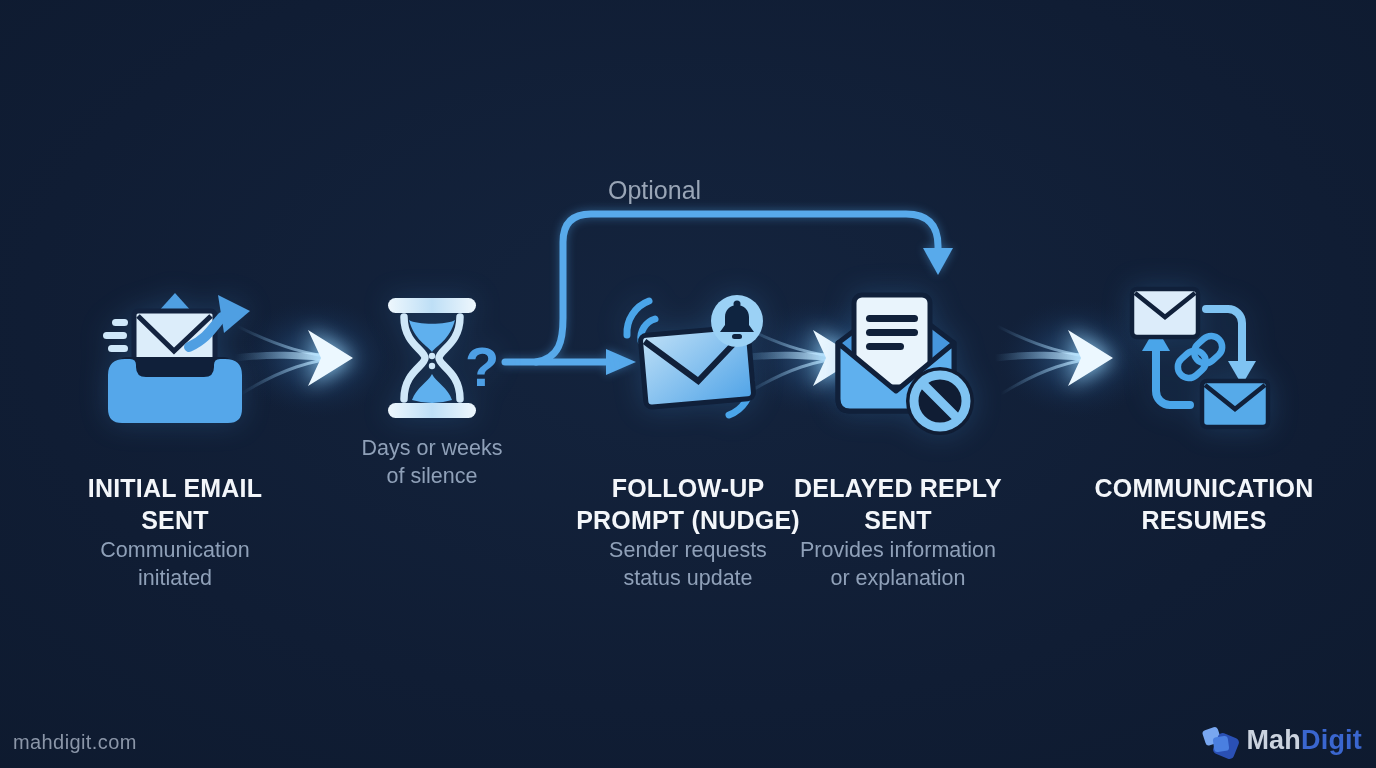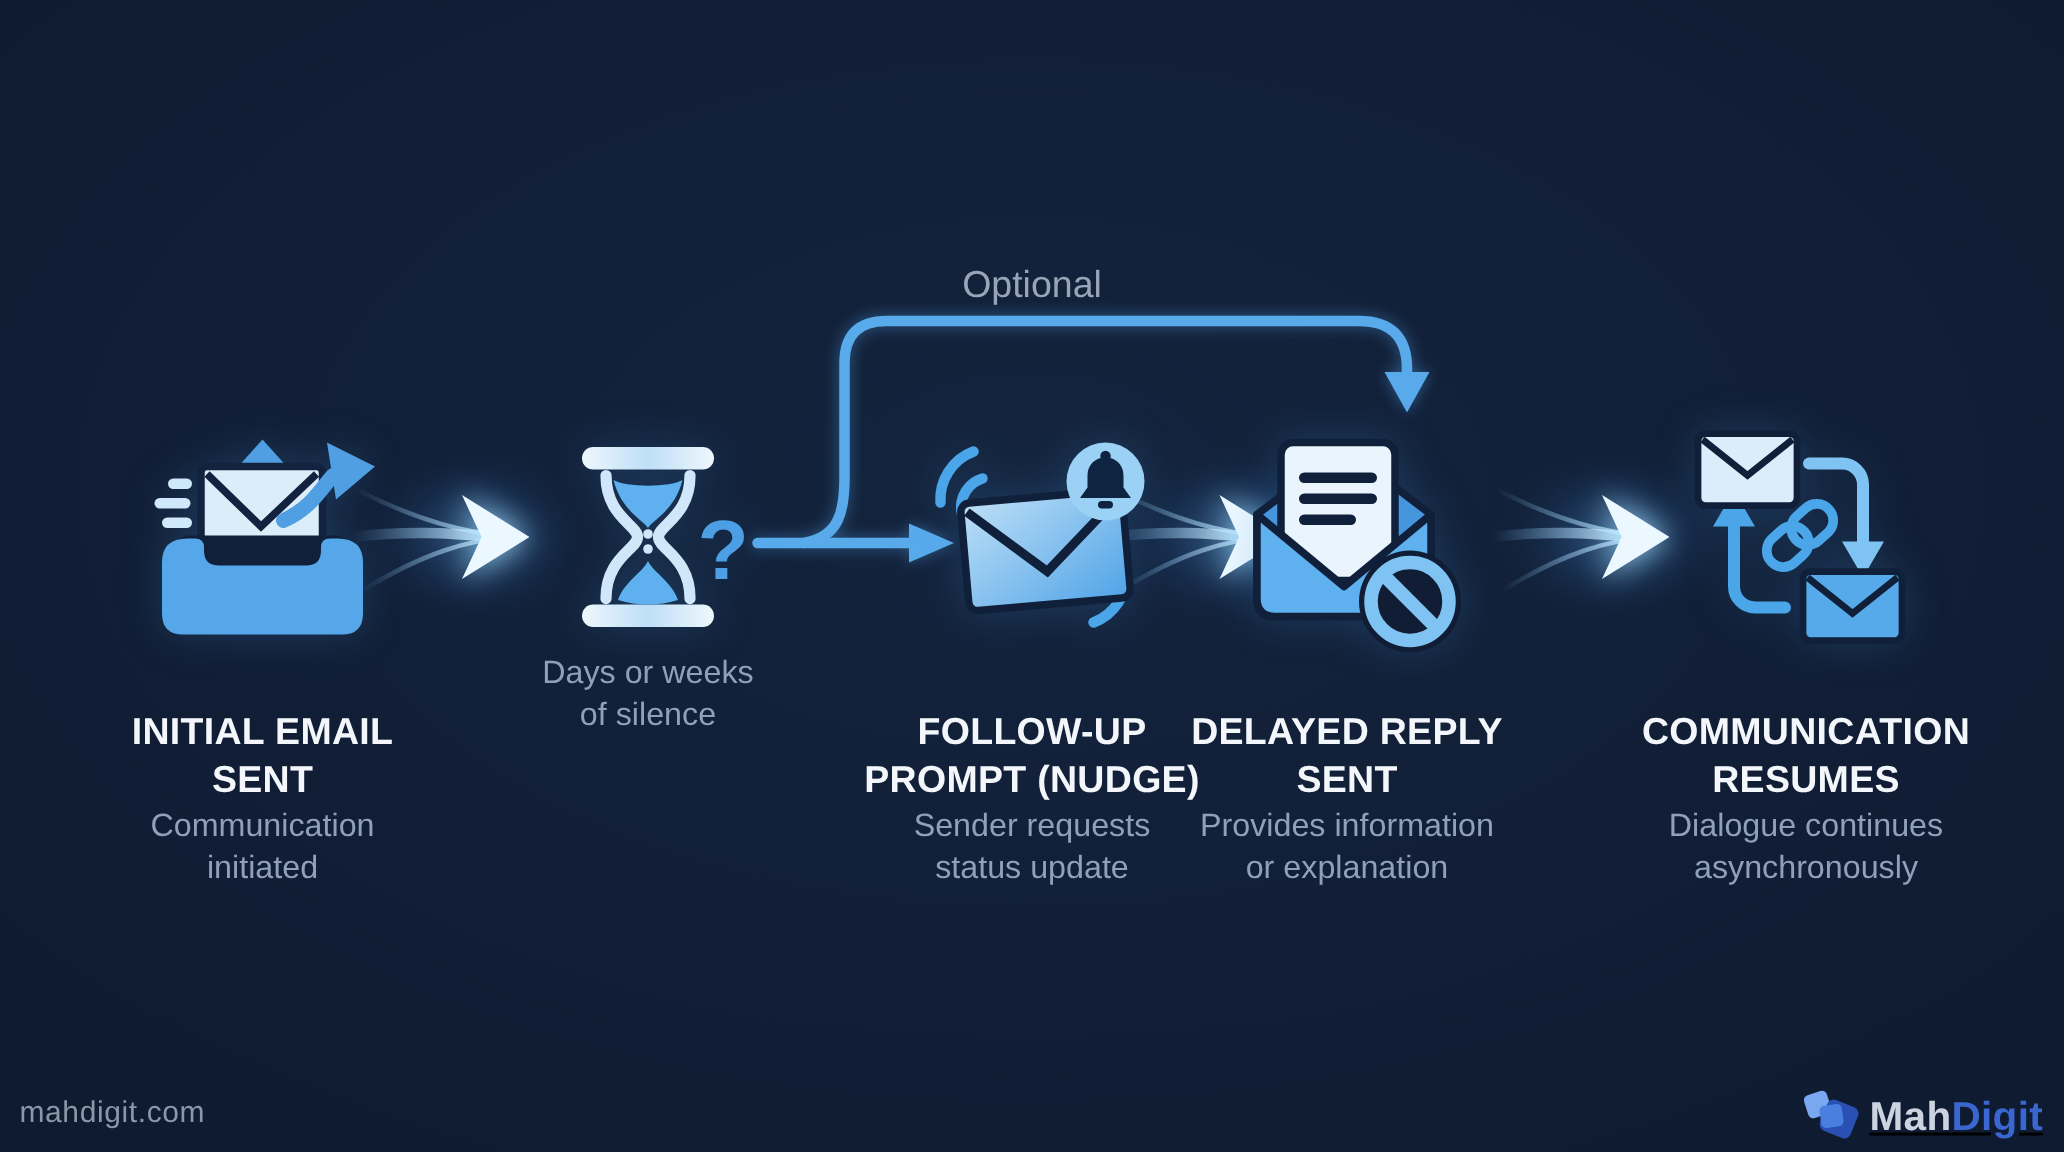--- a/index.html
+++ b/index.html
@@ -18,28 +18,28 @@
   .subtitle{
     margin:1px auto 0;max-width:215px;font-size:21.5px;color:#8fa0b8;
     line-height:1.3;white-space:pre-line;
   }
   .connector{position:absolute;top:288px;width:160px;height:140px;z-index:1;}
   .connector svg{overflow:visible;}
   .chevron{filter:drop-shadow(0 0 10px rgba(160,220,255,0.9));}
   .flow-overlay{position:absolute;left:0;top:0;z-index:2;pointer-events:none;
     filter:drop-shadow(0 0 5px rgba(80,165,235,0.45));}
   .optional-label{
-    position:absolute;left:608px;top:176px;width:160px;text-align:center;
+    position:absolute;left:608px;top:176px;width:160px;text-align:left;
     font-size:25px;color:#99a5b6;z-index:4;
   }
   .watermark{
     position:absolute;left:13px;top:731px;font-size:20px;font-weight:400;
     color:#8b96a8;letter-spacing:.4px;z-index:4;
   }
-  .brand{position:absolute;right:14px;top:725px;display:flex;align-items:center;gap:3px;z-index:4;text-decoration:underline;}
+  .brand{position:absolute;right:14px;top:725px;display:flex;gap:3px;z-index:4;}
   .brand-text{font-size:27px;font-weight:700;letter-spacing:.2px;}
   .brand-prefix{color:#cbd3df;}
   .brand-suffix{color:#3a66cf;}
 </style>
 </head>
 <body>
 
 <div class="canvas">
 
   <svg width="0" height="0" style="position:absolute" aria-hidden="true">
@@ -199,22 +199,20 @@
         <rect x="78" y="98" width="66" height="46" rx="5" fill="#56aae9" stroke="#10203a" stroke-width="4.5"></rect>
         <polyline points="81,102 111,126 141,102" fill="none" stroke="#10203a" stroke-width="4.5"></polyline>
         <g transform="translate(76,74) rotate(-42)">
           <rect x="-26" y="-11" width="30" height="22" rx="11" fill="none" stroke="#4aa5e9" stroke-width="6.5"></rect>
           <rect x="-4" y="-11" width="30" height="22" rx="11" fill="none" stroke="#4aa5e9" stroke-width="6.5"></rect>
         </g>
       </svg>
     </div>
     <div class="title">COMMUNICATION
 RESUMES</div>
-    <div class="subtitle">Dialogue continues
-asynchronously</div>
   </div>
 
   <div class="watermark">mahdigit.com</div>
 
   <div class="brand">
     <svg width="42" height="38" viewBox="0 0 42 38">
       <g transform="translate(12,12) rotate(-18)">
         <rect x="-9" y="-9" width="16" height="16" rx="3.5" fill="#79a7f0"></rect>
       </g>
       <g transform="translate(25,21) rotate(22)">

